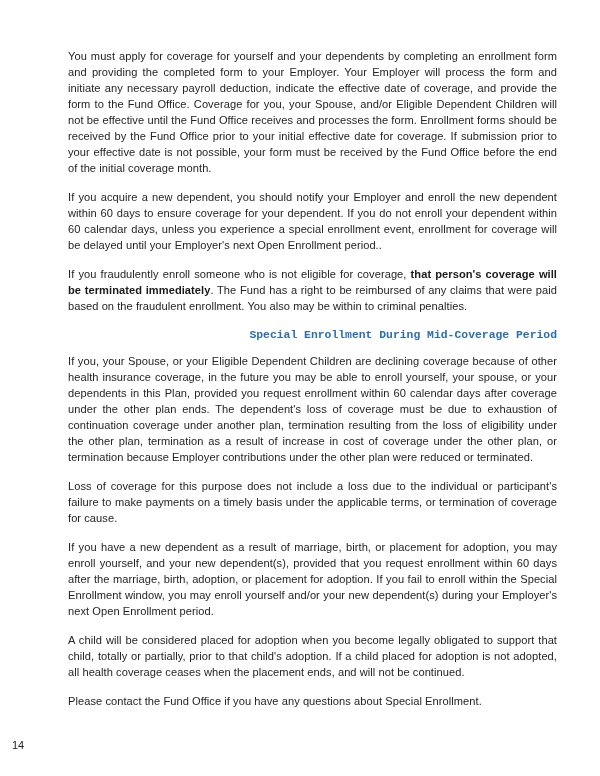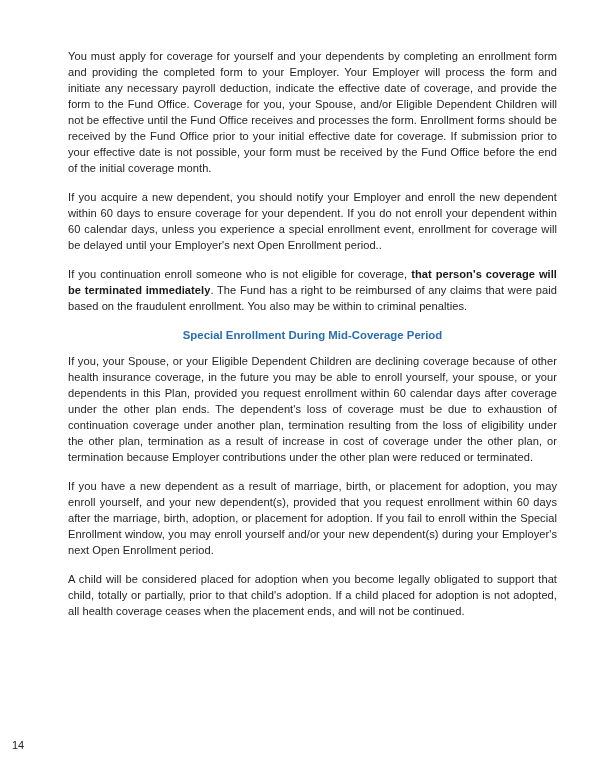--- a/index.html
+++ b/index.html
@@ -41,21 +41,22 @@
   }
   p.body-par.last {
     margin-bottom: 0;
   }
   h2.section-heading {
     margin: 0 0 10px 0;
     font-size: 11.4px;
     line-height: 16px;
     font-weight: bold;
     color: #2a6db0;
-    text-align: center;
+    text-align: right;
+    font-family: Liberation Mono, monospace;
   }
   .heading-wrap {
     margin-top: 3px;
   }
   strong.inline-bold {
     font-weight: bold;
     color: #1a1a1a;
   }
   .page-number {
     position: absolute;
@@ -72,31 +73,33 @@
 <body>
 
 <div class="page">
 
   <div class="content">
 
     <p class="body-par">You must apply for coverage for yourself and your dependents by completing an enrollment form and providing the completed form to your Employer.  Your Employer will process the form and initiate any necessary payroll deduction, indicate the effective date of coverage, and provide the form to the Fund Office. Coverage for you, your Spouse, and/or Eligible Dependent Children will not be effective until the Fund Office receives and processes the form. Enrollment forms should be received by the Fund Office prior to your initial effective date for coverage. If submission prior to your effective date is not possible, your form must be received by the Fund Office before the end of the initial coverage month.</p>
 
     <p class="body-par">If you acquire a new dependent, you should notify your Employer and enroll the new dependent within 60 days to ensure coverage for your dependent. If you do not enroll your dependent within 60 calendar days, unless you experience a special enrollment event, enrollment for coverage will be delayed until your Employer's next Open Enrollment period..</p>
 
-    <p class="body-par"><span>If you continuation enroll someone who is not eligible for coverage, </span><strong class="inline-bold">that person's coverage will be terminated immediately</strong><span>. The Fund has a right to be reimbursed of any claims that were paid based on the fraudulent enrollment. You also may be within to criminal penalties.</span></p>
+    <p class="body-par"><span>If you fraudulently enroll someone who is not eligible for coverage, </span><strong class="inline-bold">that person's coverage will be terminated immediately</strong><span>. The Fund has a right to be reimbursed of any claims that were paid based on the fraudulent enrollment. You also may be within to criminal penalties.</span></p>
 
     <div class="heading-wrap">
       <h2 class="section-heading">Special Enrollment During Mid-Coverage Period</h2>
     </div>
 
     <p class="body-par">If you, your Spouse, or your Eligible Dependent Children are declining coverage because of other health insurance coverage, in the future you may be able to enroll yourself, your spouse, or your dependents in this Plan, provided you request enrollment within 60 calendar days after coverage under the other plan ends. The dependent's loss of coverage must be due to exhaustion of continuation coverage under another plan, termination resulting from the loss of eligibility under the other plan, termination as a result of increase in cost of coverage under the other plan, or termination because Employer contributions under the other plan were reduced or terminated.</p>
 
+    <p class="body-par">Loss of coverage for this purpose does not include a loss due to the individual or participant's failure to make payments on a timely basis under the applicable terms, or termination of coverage for cause.</p>
 
     <p class="body-par">If you have a new dependent as a result of marriage, birth, or placement for adoption, you may enroll yourself, and your new dependent(s), provided that you request enrollment within 60 days after the marriage, birth, adoption, or placement for adoption. If you fail to enroll within the Special Enrollment window, you may enroll yourself and/or your new dependent(s) during your Employer's next Open Enrollment period.</p>
 
     <p class="body-par">A child will be considered placed for adoption when you become legally obligated to support that child, totally or partially, prior to that child's adoption. If a child placed for adoption is not adopted, all health coverage ceases when the placement ends, and will not be continued.</p>
 
+    <p class="body-par last">Please contact the Fund Office if you have any questions about Special Enrollment.</p>
 
   </div>
 
   <div class="page-number">14</div>
 
 </div>
 
 </body></html>

